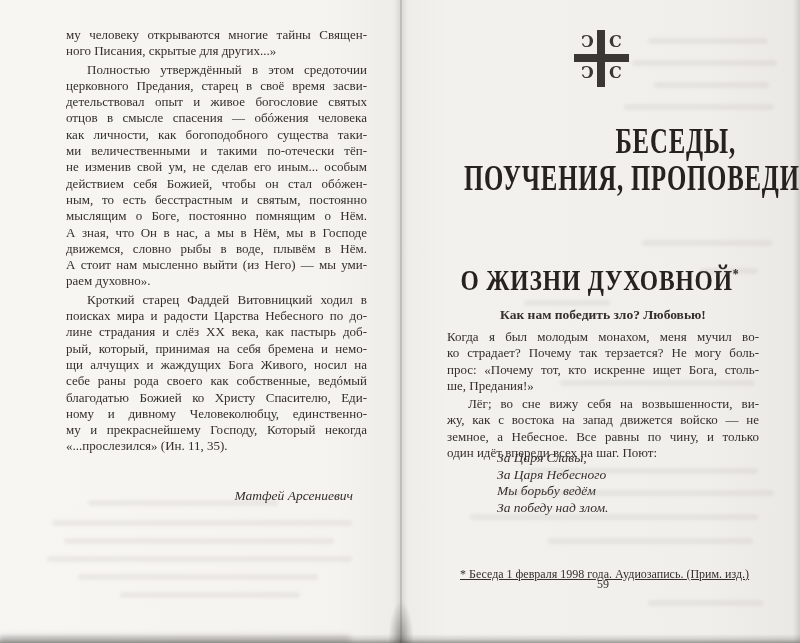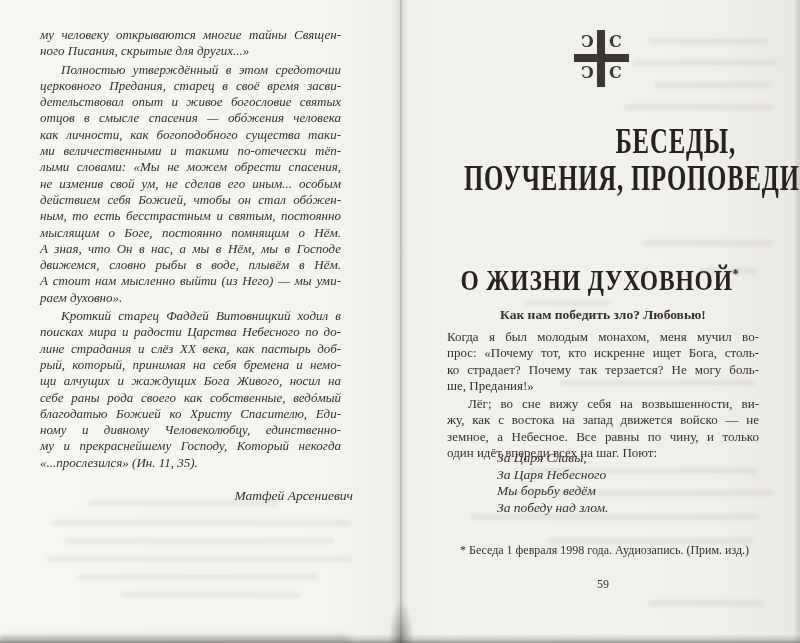--- a/index.html
+++ b/index.html
@@ -7,21 +7,21 @@
     position:relative; width:800px; height:643px; overflow:hidden;
     background: linear-gradient(90deg,#f7f6f3 0%,#f5f3f0 42%,#eeece9 50%,#f3f1ee 56%,#f1efec 88%,#eae8e4 100%);
     font-family:"Liberation Serif", serif; color:#332f2b;
   }
   .page { position:absolute; top:0; height:643px; }
   .page.left  { left:0;   width:400px; }
   .page.right { left:400px; width:400px; }
 
   
   .body-text { position:absolute; font-size:13px; line-height:16.3px; }
-  #left-body  { left:40px;  top:27px;  width:301px;font-style:italic; }
+  #left-body  { left:66px;  top:27px;  width:301px; }
   #right-body { left:47px;  top:329px; width:312px; }
   .para + .para { margin-top:2px; }
   .line { text-align:justify; text-align-last:justify; }
   .para .line:last-child { text-align-last:left; }
   .para.ind .line:first-child { text-indent:21px; }
 
   .signature { position:absolute; left:57px; top:488px; width:301px;
     text-align:right; padding-right:5px; box-sizing:border-box;
     font-style:italic; font-size:13.5px; }
 
@@ -43,22 +43,22 @@
     transform:scale(.80,1.15); transform-origin:center; white-space:nowrap; }
   .section-title { position:absolute; left:30px; top:259px; width:340px;
     text-align:center; font-weight:bold; color:#262220; font-size:28px; line-height:32px;
     transform:scale(.84,1.08); transform-origin:center; white-space:nowrap; letter-spacing:1px; }
   .section-title sup { font-size:14px; }
   .subtitle { position:absolute; left:47px; top:307px; width:312px;
     text-align:center; font-weight:bold; font-size:13.5px; }
 
   .verse { position:absolute; left:97px; top:450px; width:260px;
     font-style:italic; font-size:13.5px; line-height:16.5px; }
-  .footnote { position:absolute; left:60px; top:543px; width:330px;
-    font-size:12px; white-space:nowrap; }
+  .footnote { position:absolute; left:60px; top:567px; width:330px;
+    font-size:12px; white-space:nowrap;text-decoration:underline; }
   .page-number { position:absolute; left:47px; top:577px; width:312px;
     text-align:center; font-size:12px; }
 
   
   .gutter { position:absolute; left:394px; top:0; width:14px; height:643px;
     background:linear-gradient(90deg, rgba(120,117,112,0) 0%, rgba(120,117,112,.16) 42%,
       rgba(88,85,81,.45) 50%, rgba(120,117,112,.14) 58%, rgba(120,117,112,0) 100%); }
   .gutter-bottom { position:absolute; left:388px; top:600px; width:26px; height:43px;
     background:radial-gradient(ellipse at 50% 100%, rgba(70,68,64,.5), rgba(70,68,64,0) 70%); }
   .edge-bottom { position:absolute; left:0; bottom:0; width:800px; height:9px;
@@ -81,21 +81,20 @@
           <div class="line">му человеку открываются многие тайны Священ-</div>
           <div class="line">ного Писания, скрытые для других...»</div>
         </div>
         <div class="para ind">
           <div class="line">Полностью утверждённый в этом средоточии</div>
           <div class="line">церковного Предания, старец в своё время засви-</div>
           <div class="line">детельствовал опыт и живое богословие святых</div>
           <div class="line">отцов в смысле спасения — обóжения человека</div>
           <div class="line">как личности, как богоподобного существа таки-</div>
           <div class="line">ми величественными и такими по-отечески тёп-</div>
-          <div class="line">лыми словами: «Мы не можем обрести спасения,</div>
           <div class="line">не изменив свой ум, не сделав его иным... особым</div>
           <div class="line">действием себя Божией, чтобы он стал обóжен-</div>
           <div class="line">ным, то есть бесстрастным и святым, постоянно</div>
           <div class="line">мыслящим о Боге, постоянно помнящим о Нём.</div>
           <div class="line">А зная, что Он в нас, а мы в Нём, мы в Господе</div>
           <div class="line">движемся, словно рыбы в воде, плывём в Нём.</div>
           <div class="line">А стоит нам мысленно выйти (из Него) — мы уми-</div>
           <div class="line">раем духовно».</div>
         </div>
         <div class="para ind">
@@ -129,22 +128,22 @@
       <span class="ct-line">ПОУЧЕНИЯ, ПРОПОВЕДИ</span>
     </div>
 
     <div class="section-title"><span>О ЖИЗНИ ДУХОВНОЙ</span><sup>*</sup></div>
 
     <div class="subtitle">Как нам победить зло? Любовью!</div>
 
     <div id="right-body" class="body-text">
         <div class="para">
           <div class="line">Когда я был молодым монахом, меня мучил во-</div>
+          <div class="line">ко страдает? Почему так терзается? Не могу боль-</div>
           <div class="line">прос: «Почему тот, кто искренне ищет Бога, столь-</div>
-          <div class="line">ко страдает? Почему так терзается? Не могу боль-</div>
           <div class="line">ше, Предания!»</div>
         </div>
         <div class="para ind">
           <div class="line">Лёг; во сне вижу себя на возвышенности, ви-</div>
           <div class="line">жу, как с востока на запад движется войско — не</div>
           <div class="line">земное, а Небесное. Все равны по чину, и только</div>
           <div class="line">один идёт впереди всех на шаг. Поют:</div>
         </div>
       </div>
 

